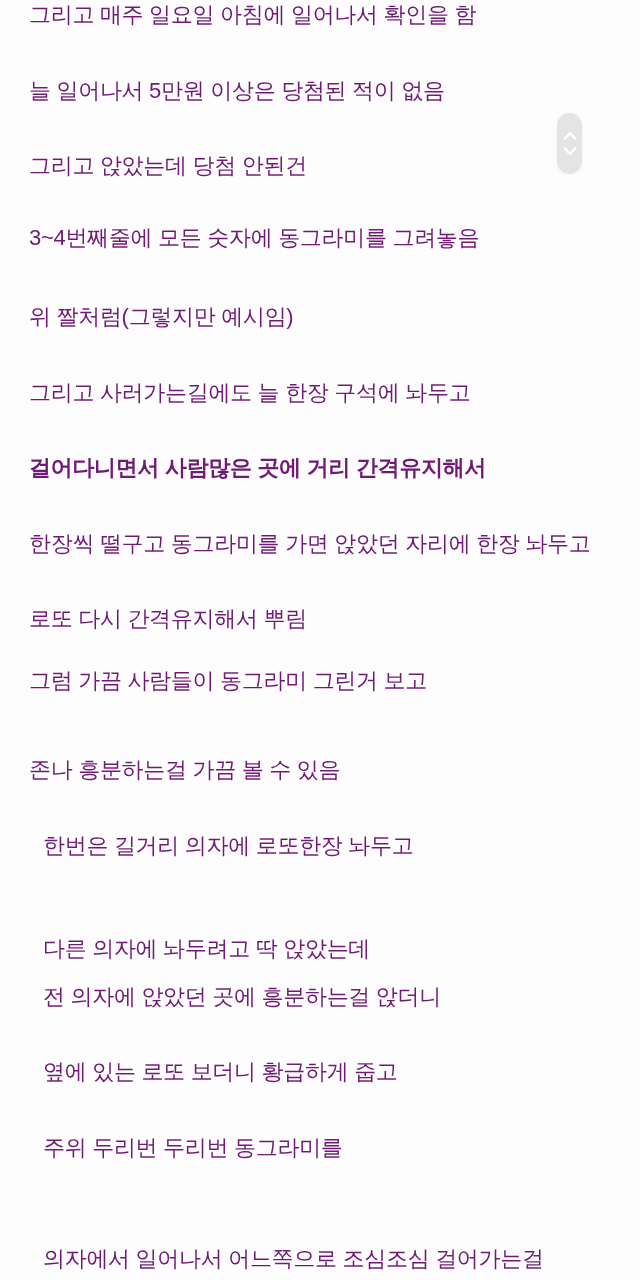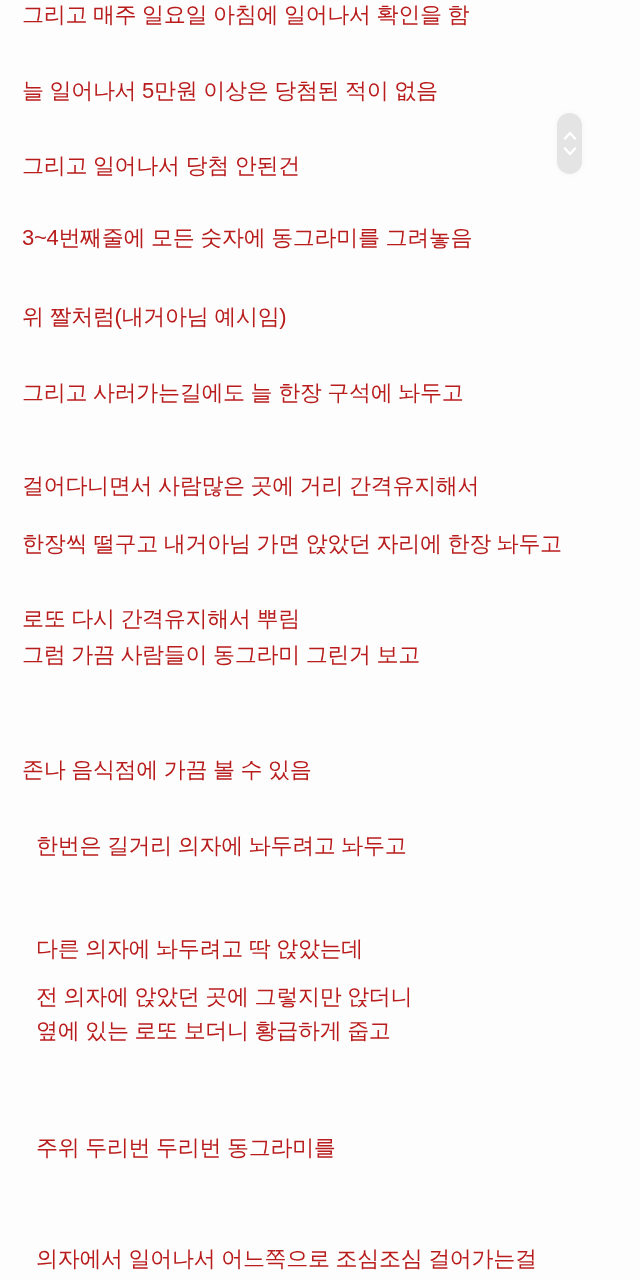--- a/index.html
+++ b/index.html
@@ -15,24 +15,25 @@
     font-family: "Liberation Sans", "DejaVu Sans", sans-serif;
   }
   .page {
     position: absolute;
     inset: 0;
   }
   .line {
     position: absolute;
     font-size: 22px;
     font-weight: 500;
-    color: #b91c1c;
+    color: #701a75;
     letter-spacing: -0.3px;
     white-space: nowrap;
     line-height: 26px;
+    margin-left: 7px;
   }
   .line.main { left: 22px; }
   .line.story { left: 36px; }
 
   .scroll-pill {
     position: absolute;
     left: 557px;
     top: 113px;
     width: 25px;
     height: 61px;
@@ -59,33 +60,33 @@
   }
 </style>
 </head>
 <body>
 
 <div class="page">
 
   <div id="post-body">
       <div class="line main" style="top: 2px;">그리고 매주 일요일 아침에 일어나서 확인을 함</div>
       <div class="line main" style="top: 78px;">늘 일어나서 5만원 이상은 당첨된 적이 없음</div>
-      <div class="line main" style="top: 153px;">그리고 일어나서 당첨 안된건</div>
+      <div class="line main" style="top: 153px;">그리고 앉았는데 당첨 안된건</div>
       <div class="line main" style="top: 225px;">3~4번째줄에 모든 숫자에 동그라미를 그려놓음</div>
-      <div class="line main" style="top: 304px;">위 짤처럼(내거아님 예시임)</div>
+      <div class="line main" style="top: 304px;">위 짤처럼(그렇지만 예시임)</div>
       <div class="line main" style="top: 380px;">그리고 사러가는길에도 늘 한장 구석에 놔두고</div>
-      <div class="line main" style="top: 473px;">걸어다니면서 사람많은 곳에 거리 간격유지해서</div>
-      <div class="line main" style="top: 531px;">한장씩 떨구고 내거아님 가면 앉았던 자리에 한장 놔두고</div>
+      <div class="line main" style="top: 455px; font-weight: bold;">걸어다니면서 사람많은 곳에 거리 간격유지해서</div>
+      <div class="line main" style="top: 531px;">한장씩 떨구고 동그라미를 가면 앉았던 자리에 한장 놔두고</div>
       <div class="line main" style="top: 606px;">로또 다시 간격유지해서 뿌림</div>
-      <div class="line main" style="top: 642px;">그럼 가끔 사람들이 동그라미 그린거 보고</div>
-      <div class="line main" style="top: 757px;">존나 음식점에 가끔 볼 수 있음</div>
-      <div class="line story" style="top: 833px;">한번은 길거리 의자에 놔두려고 놔두고</div>
+      <div class="line main" style="top: 668px;">그럼 가끔 사람들이 동그라미 그린거 보고</div>
+      <div class="line main" style="top: 757px;">존나 흥분하는걸 가끔 볼 수 있음</div>
+      <div class="line story" style="top: 833px;">한번은 길거리 의자에 로또한장 놔두고</div>
       <div class="line story" style="top: 936px;">다른 의자에 놔두려고 딱 앉았는데</div>
-      <div class="line story" style="top: 984px;">전 의자에 앉았던 곳에 그렇지만 앉더니</div>
-      <div class="line story" style="top: 1018px;">옆에 있는 로또 보더니 황급하게 줍고</div>
+      <div class="line story" style="top: 984px;">전 의자에 앉았던 곳에 흥분하는걸 앉더니</div>
+      <div class="line story" style="top: 1059px;">옆에 있는 로또 보더니 황급하게 줍고</div>
       <div class="line story" style="top: 1135px;">주위 두리번 두리번 동그라미를</div>
       <div class="line story" style="top: 1246px; text-align: center;">의자에서 일어나서 어느쪽으로 조심조심 걸어가는걸</div>
     </div>
 
   <div class="scroll-pill">
     <button class="scroll-btn">
       <svg width="14" height="9" viewBox="0 0 14 9">
         <polyline points="2,7.5 7,2 12,7.5" fill="none" stroke="#ffffff" stroke-width="2.4" stroke-linecap="round" stroke-linejoin="round"></polyline>
       </svg>
     </button>

